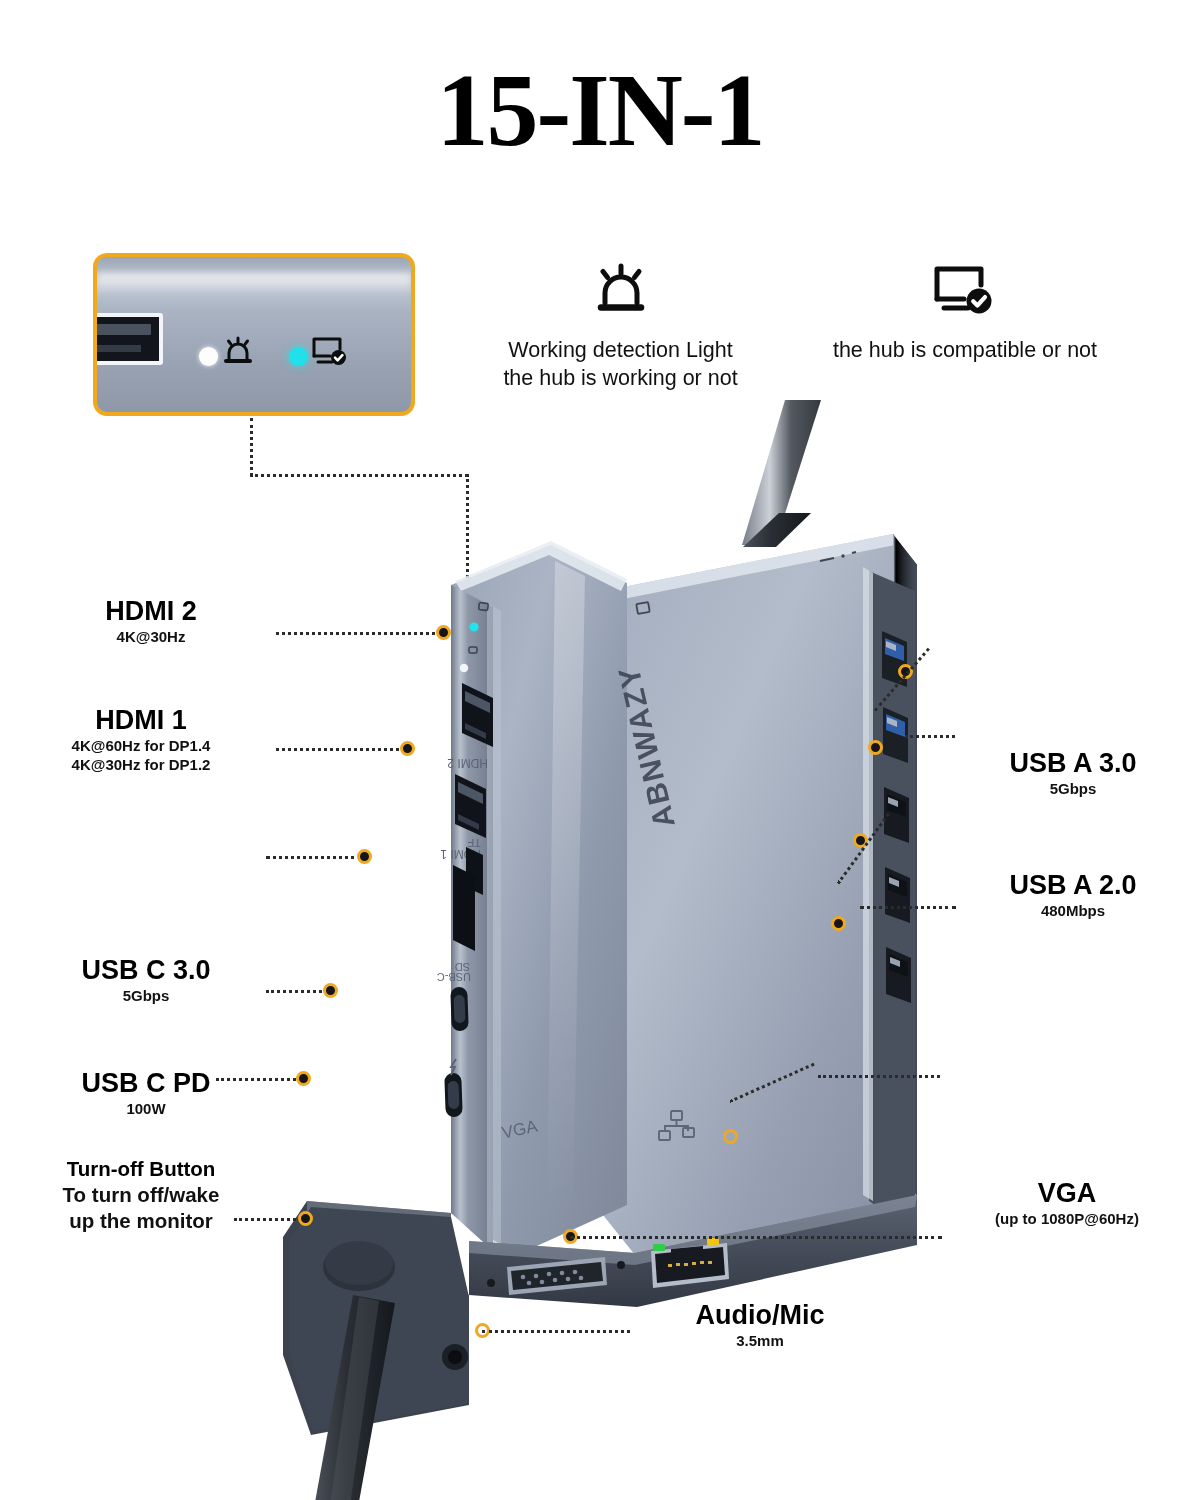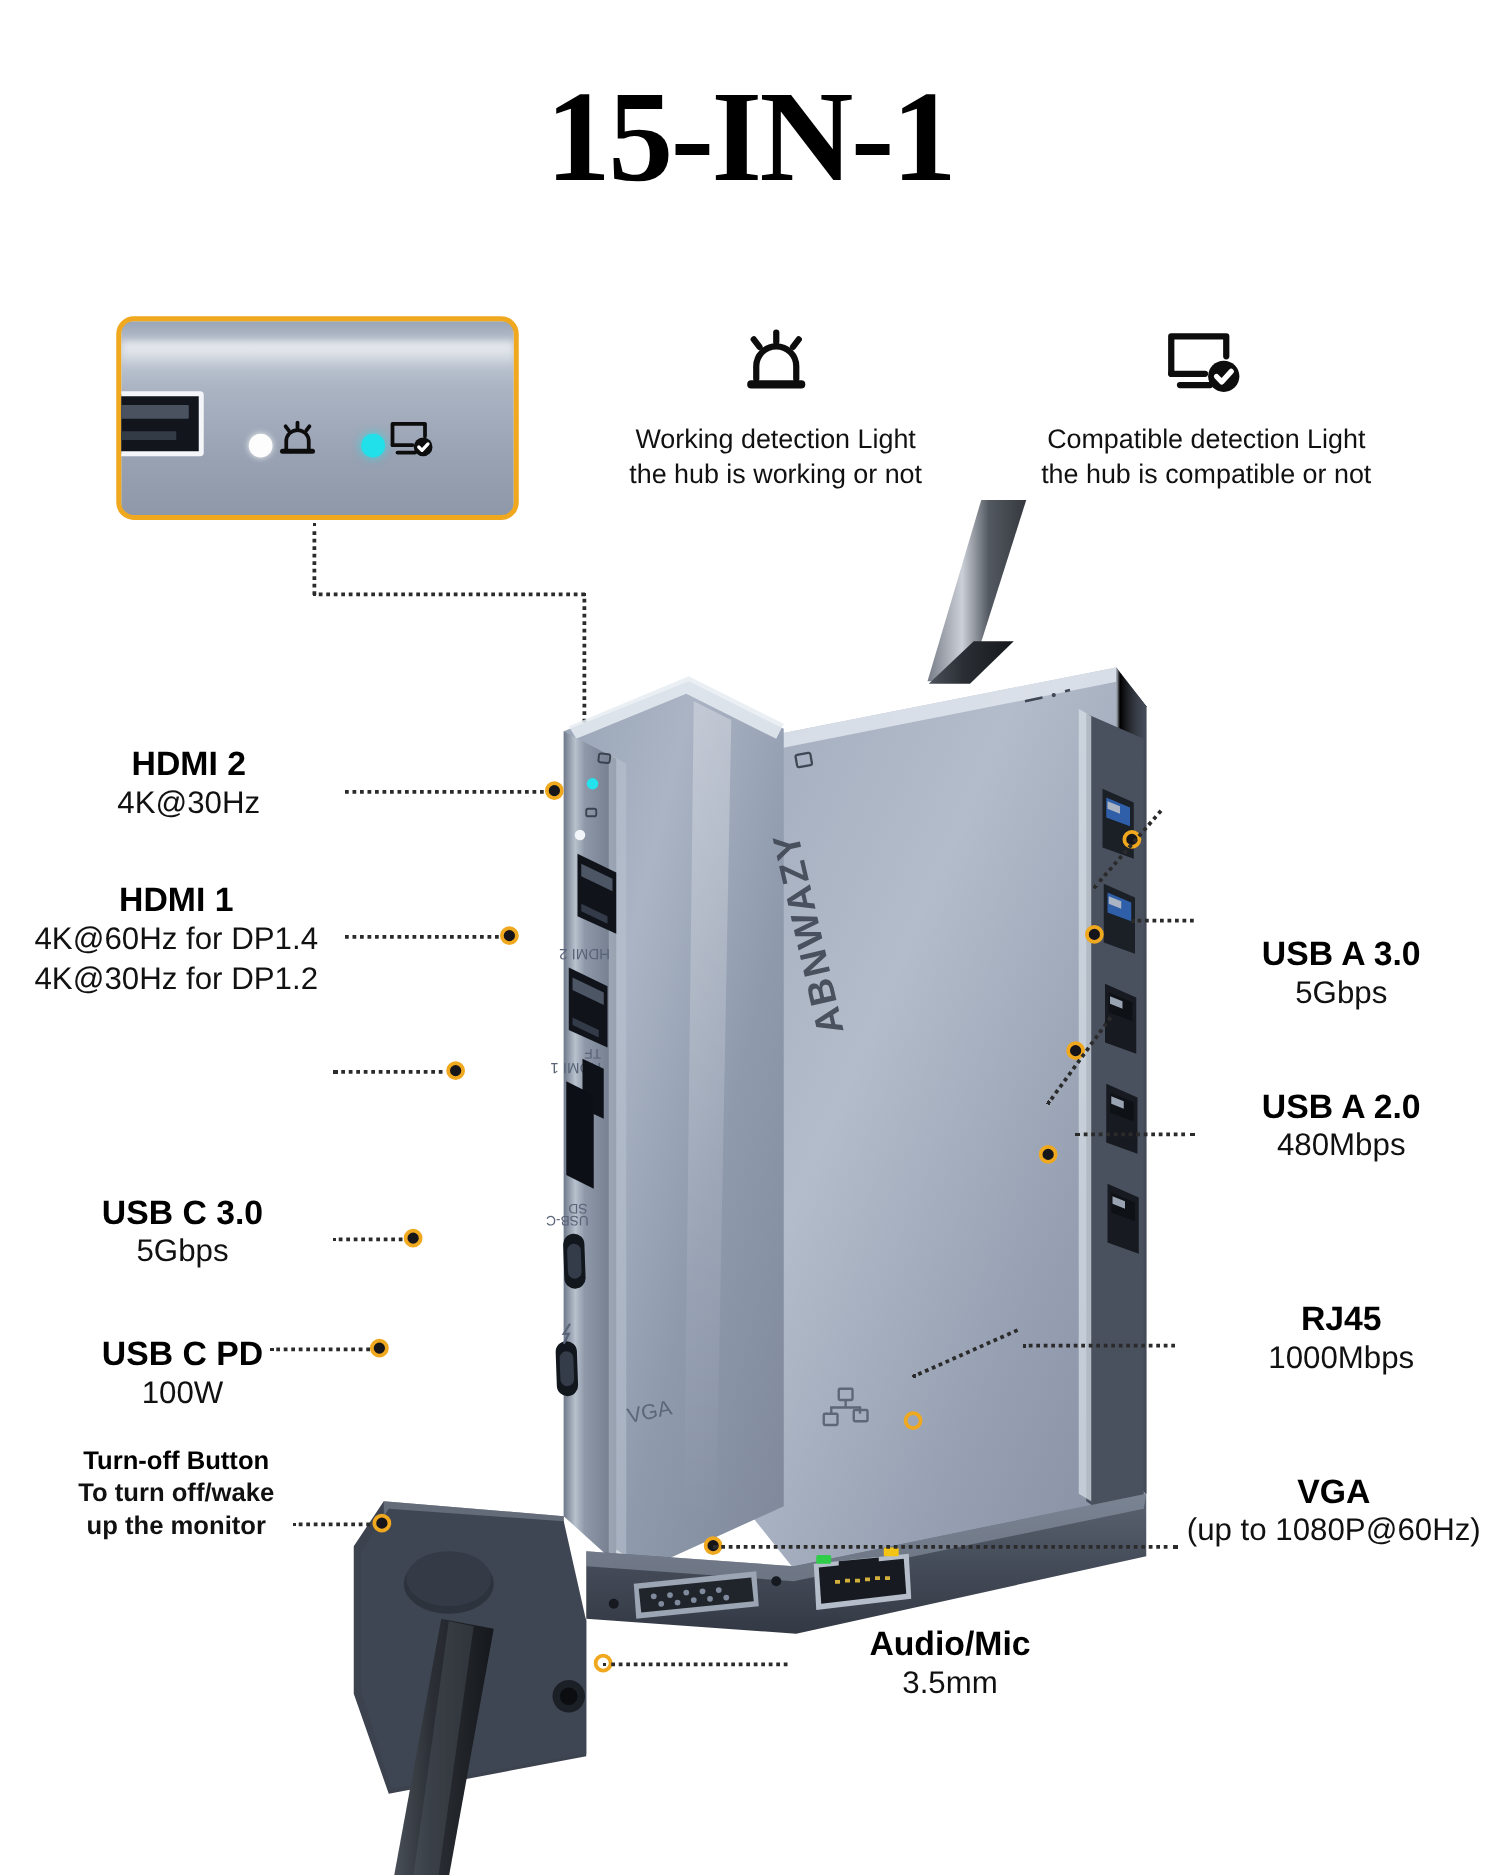--- a/index.html
+++ b/index.html
@@ -64,21 +64,21 @@
   }
   #legend-working{ left:463px; top:262px; width:315px; }
   #legend-compatible{ left:800px; top:262px; width:330px; }
 
   
   .callout{ position:absolute; }
   .callout .c-title{
     font-size:27px; font-weight:700; line-height:1.14; color:#000; white-space:nowrap;
   }
   .callout .c-sub{
-    font-size:25px; font-weight:400; line-height:1.27; color:#111; white-space:nowrap;
+    font-size:15px; font-weight:700; line-height:1.27; color:#111; white-space:nowrap;
   }
   .callout.ctr-al{ text-align:center; }
   .callout.bold-blk .c-title,
   .callout.bold-blk .c-sub{ font-weight:700; font-size:20.5px; line-height:1.26; }
 
   
   .dot{
     position:absolute; width:15px; height:15px; border-radius:50%;
     background:#15151a; border:3.5px solid #f0a81e;
     margin-left:-7.5px; margin-top:-7.5px;
@@ -160,21 +160,20 @@
       <svg width="68" height="58" viewBox="0 0 68 58">
         <g fill="none" stroke="#0d0d0d" stroke-width="5" stroke-linecap="round" stroke-linejoin="round">
           <path d="M6 37 V7 h44 v16"></path>
           <path d="M6 37 h27"></path>
           <path d="M13 46 h24"></path>
         </g>
         <circle cx="48" cy="39" r="12.5" fill="#0d0d0d"></circle>
         <path d="M42.2 39.2 l4.2 4.3 l7.6 -8.4" fill="none" stroke="#fff" stroke-width="4.2" stroke-linecap="round" stroke-linejoin="round"></path>
       </svg>
     </span>
-    <span class="legend-line">Compatible detection Light</span>
     <span class="legend-line">the hub is compatible or not</span>
   </div>
 
   <div id="device">
     <svg width="720" height="1120" viewBox="0 0 720 1120">
       <defs>
         <linearGradient id="gTopFace" x1="0" y1="0" x2="1" y2="1">
           <stop offset="0" stop-color="#9aa5b7"></stop>
           <stop offset="0.3" stop-color="#aab4c4"></stop>
           <stop offset="0.62" stop-color="#8f9aad"></stop>
@@ -468,24 +467,20 @@
 
   <div class="callout ctr-al" id="co-usba20" style="left:958px; top:870px; width:230px;">
     <div class="c-title">USB A 2.0</div>
     <div class="c-sub">480Mbps</div>
   </div>
   <div class="dot" style="left:860px; top:840px;"></div>
   <div class="dot" style="left:838px; top:923px;"></div>
   <div class="lead" style="left:838px; top:882px; width:86px; transform:rotate(-54deg); transform-origin:left center;"></div>
   <div class="lead" style="left:860px; top:906px; width:96px;"></div>
 
-  <div class="callout ctr-al" id="co-rj45" style="left:958px; top:1040px; width:230px;">
-    <div class="c-title">RJ45</div>
-    <div class="c-sub">1000Mbps</div>
-  </div>
   <div class="dot hollow" style="left:730px; top:1136px;"></div>
   <div class="lead" style="left:730px; top:1100px; width:92px; transform:rotate(-24deg); transform-origin:left center;"></div>
   <div class="lead" style="left:818px; top:1075px; width:122px;"></div>
 
   <div class="callout ctr-al" id="co-vga" style="left:944px; top:1178px; width:246px;">
     <div class="c-title">VGA</div>
     <div class="c-sub">(up to 1080P@60Hz)</div>
   </div>
   <div class="dot" style="left:570px; top:1236px;"></div>
   <div class="lead" style="left:570px; top:1236px; width:372px;"></div>

